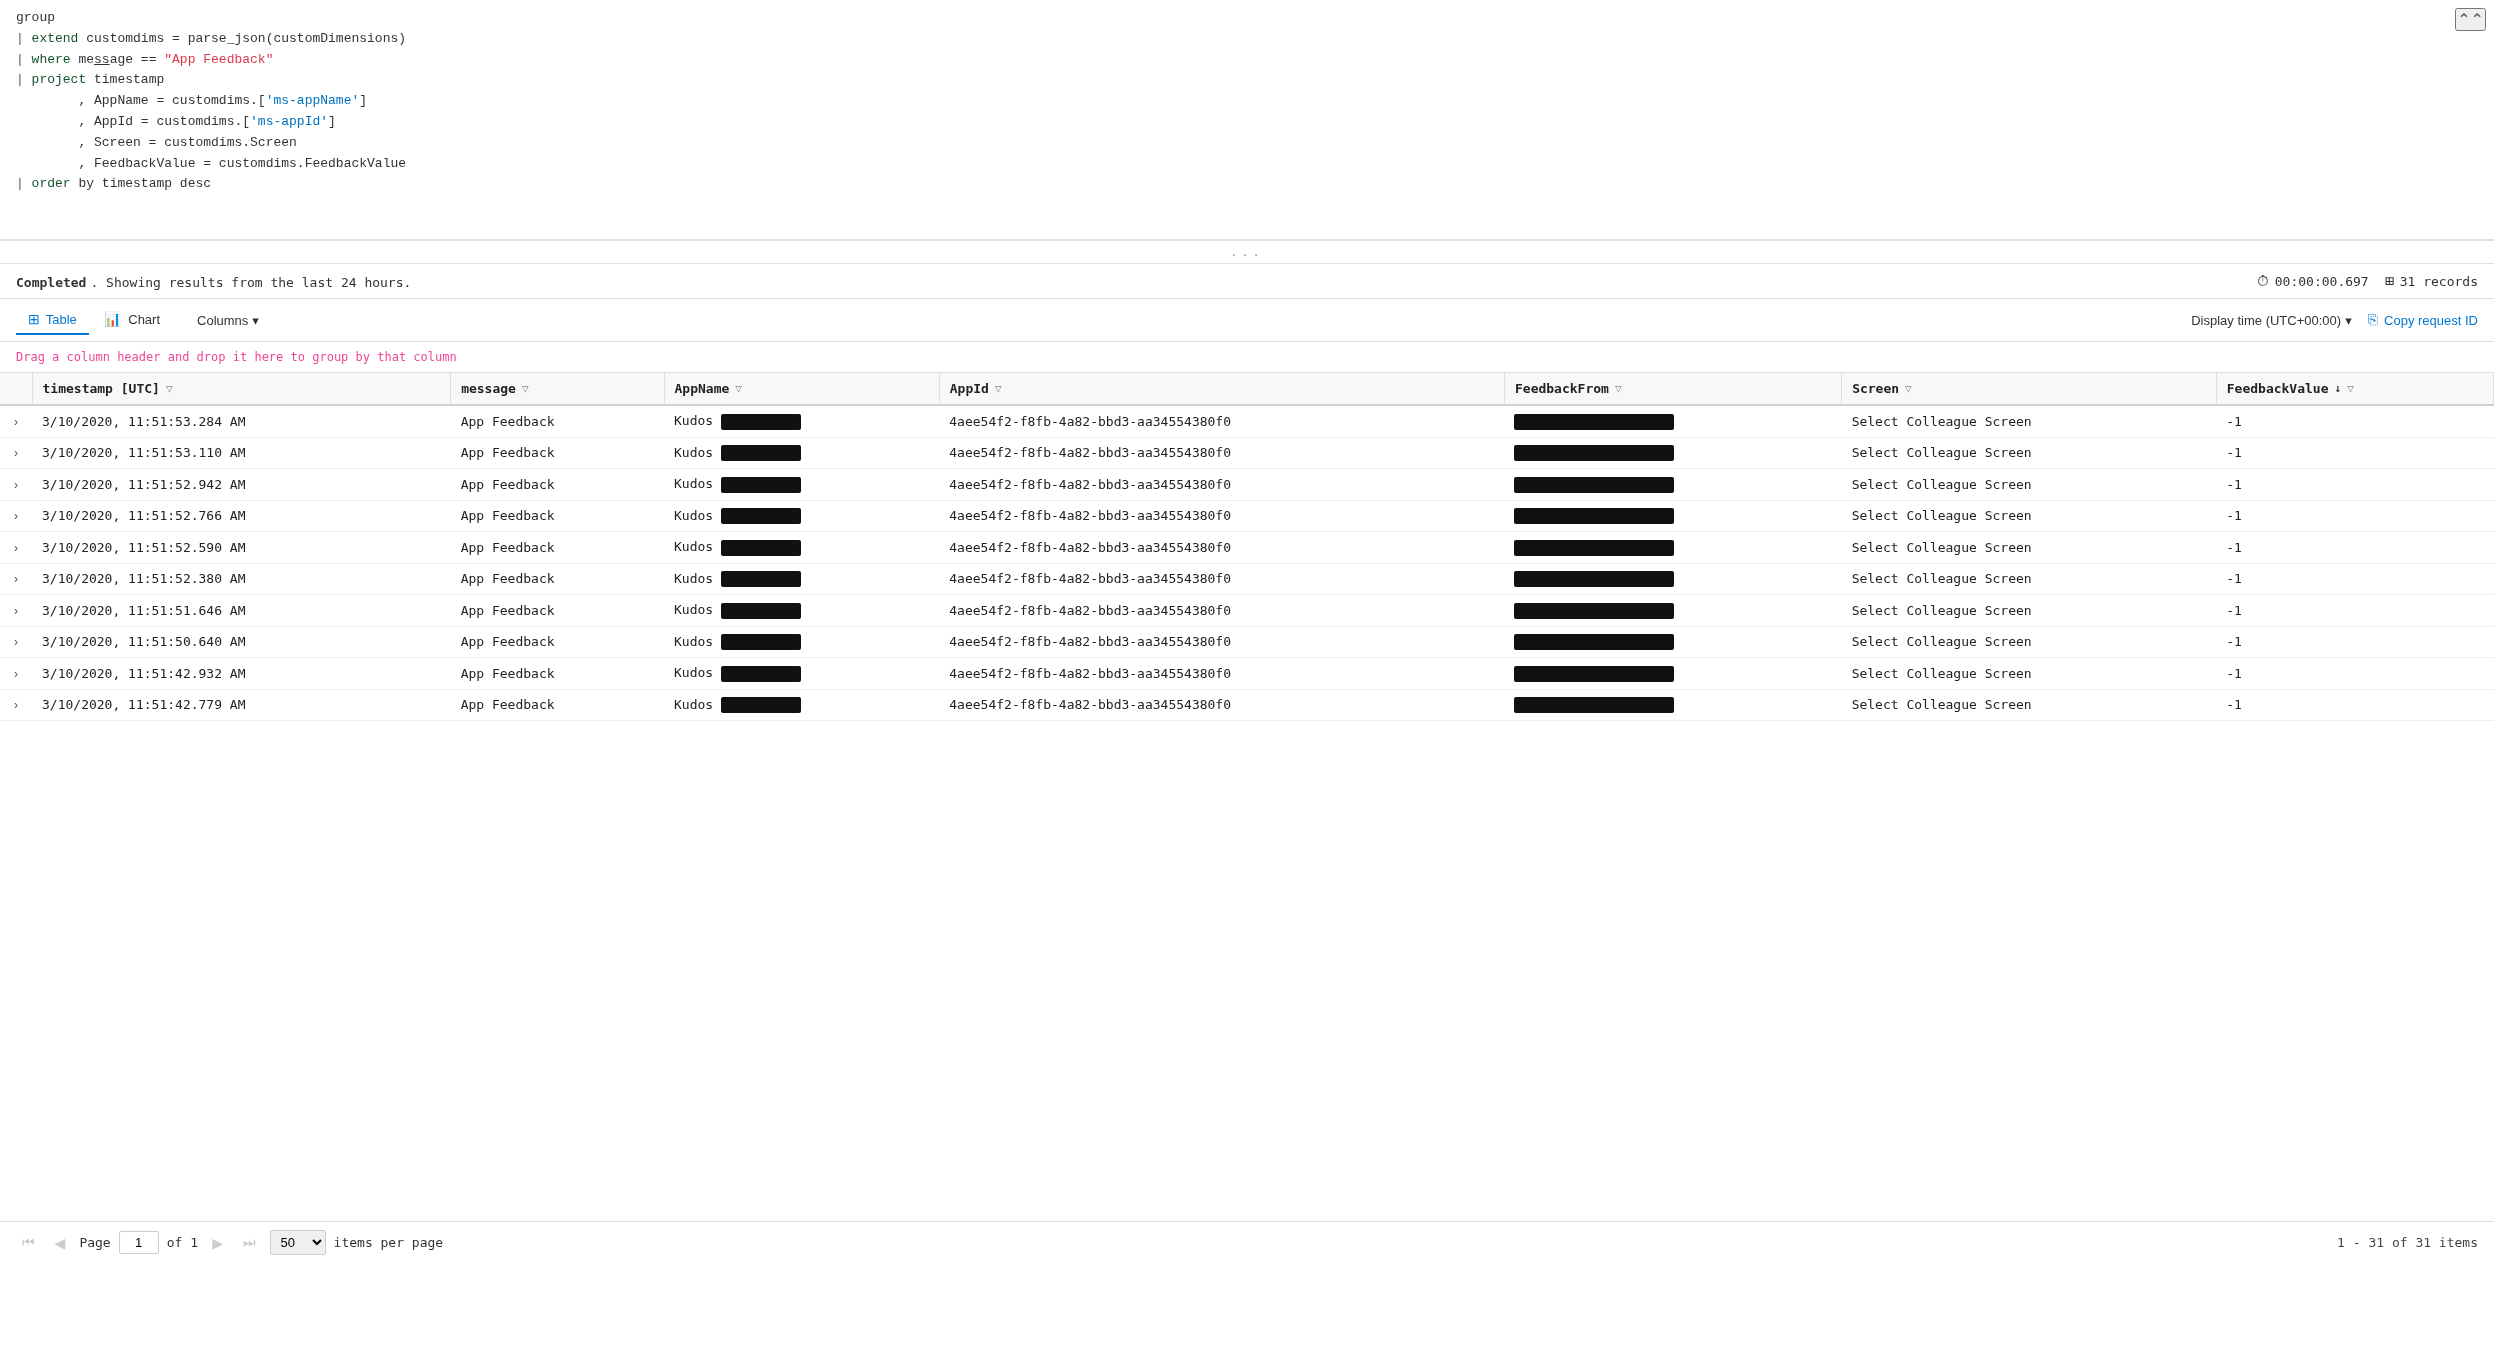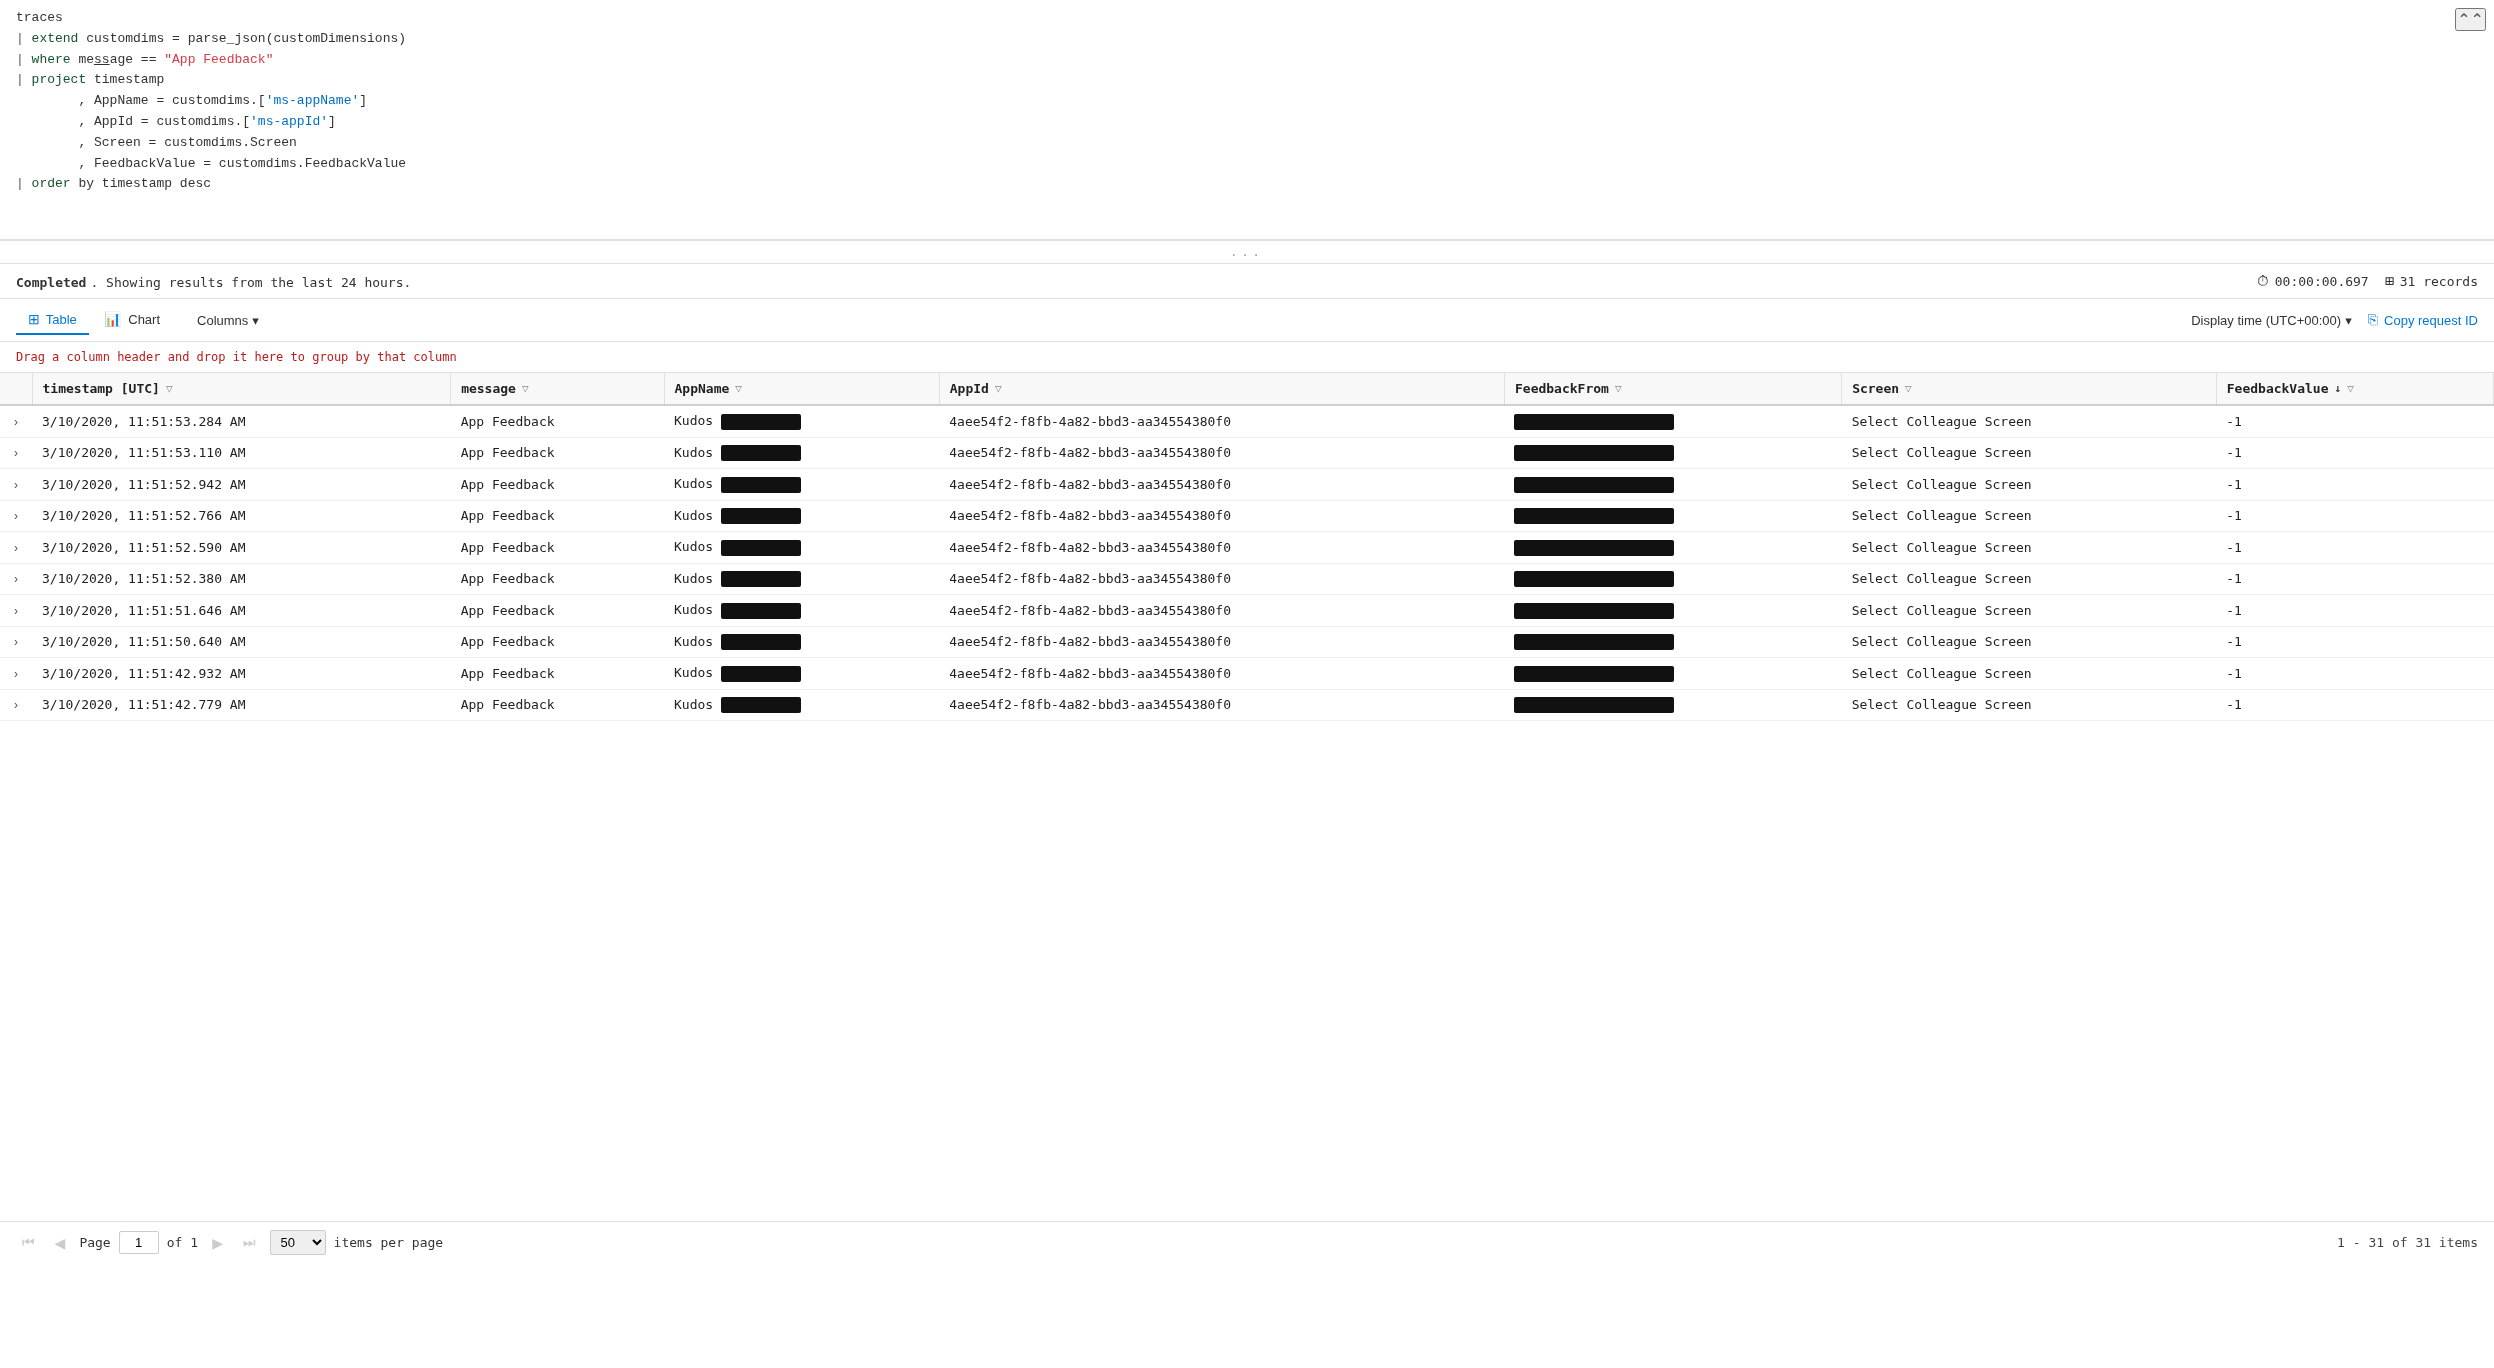--- a/index.html
+++ b/index.html
@@ -94,21 +94,21 @@
     .copy-id-btn {
       display: flex; align-items: center; gap: 6px;
       font-size: 13px; color: #0078d4; cursor: pointer;
       background: transparent; border: none;
     }
 
     
     .drag-hint {
       padding: 8px 16px;
       font-size: 12px;
-      color: #b91c1c;
+      color: #ec4899;
       border-bottom: 1px solid #e0e0e0;
     }
 
     
     .results-table-wrapper {
       overflow-x: auto;
       overflow-y: auto;
       height: calc(100vh - 520px);
       min-height: 300px;
     }
@@ -190,21 +190,21 @@
     
     .results-table-wrapper::-webkit-scrollbar { width: 10px; }
     .results-table-wrapper::-webkit-scrollbar-track { background: #f1f1f1; }
     .results-table-wrapper::-webkit-scrollbar-thumb { background: #b0b0b0; }
   </style>
 </head>
 <body>
 
 <div class="code-editor">
   <div class="code-line">
-    <span style="color:#333;">traces</span>
+    <span style="color:#333;">group</span>
   </div>
   <div class="code-line">
     <span style="color:#555;">| </span>
     <span class="kw-blue">extend</span>
     <span> customdims = parse_json(customDimensions)</span>
   </div>
   <div class="code-line">
     <span style="color:#555;">| </span>
     <span class="kw-blue">where</span>
     <span> me</span><span style="text-decoration:underline;">ss</span><span>age == </span>

